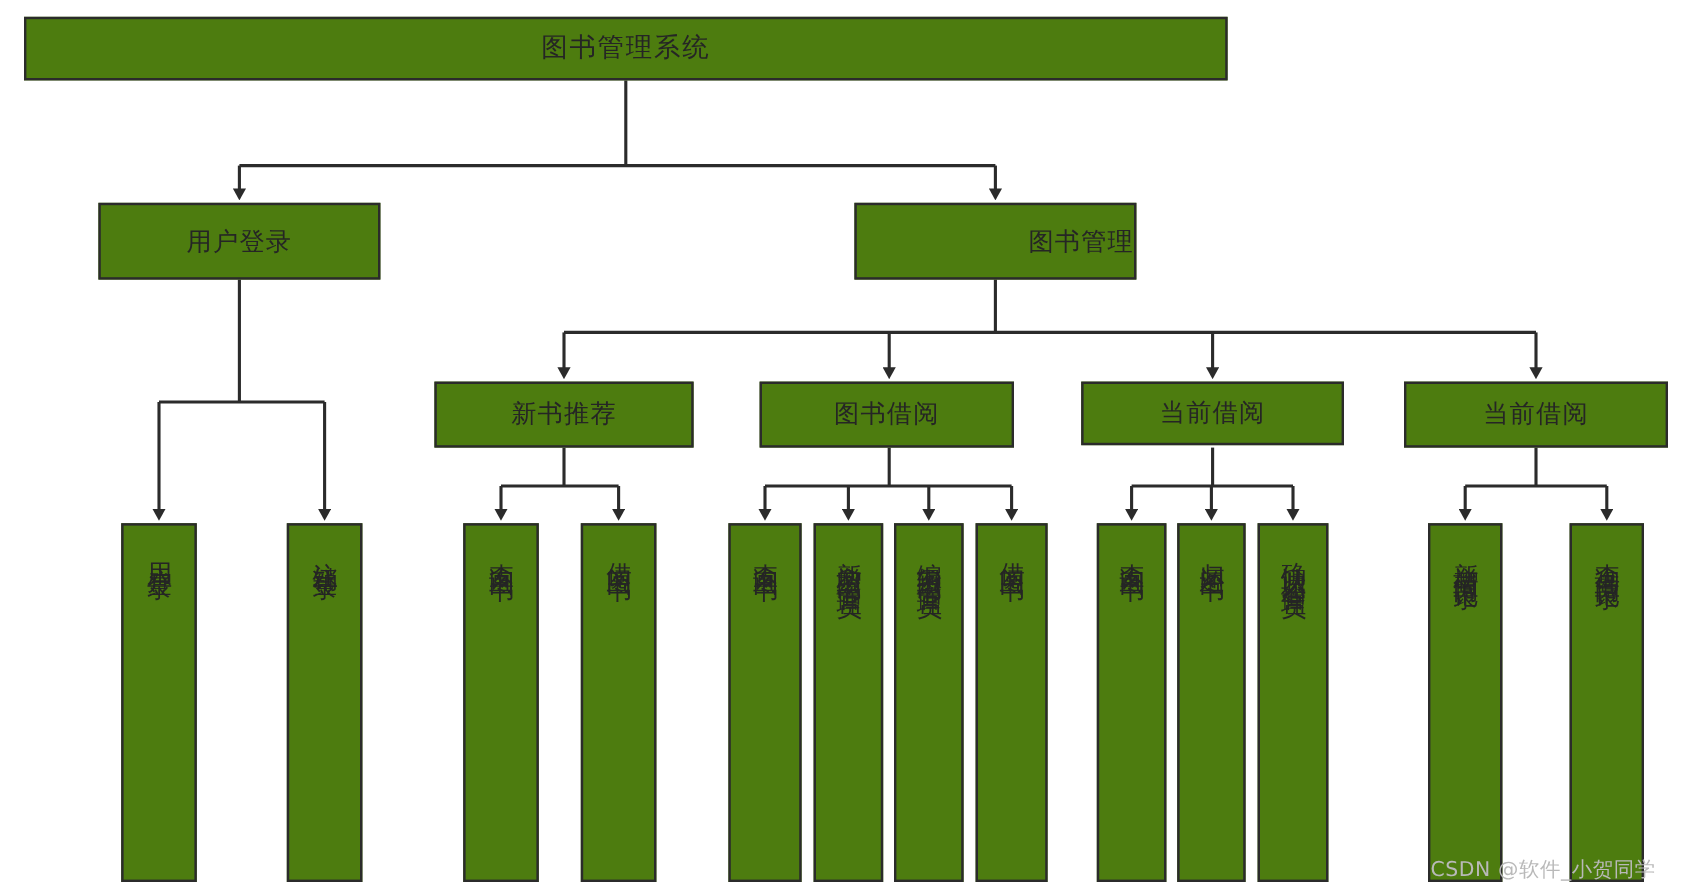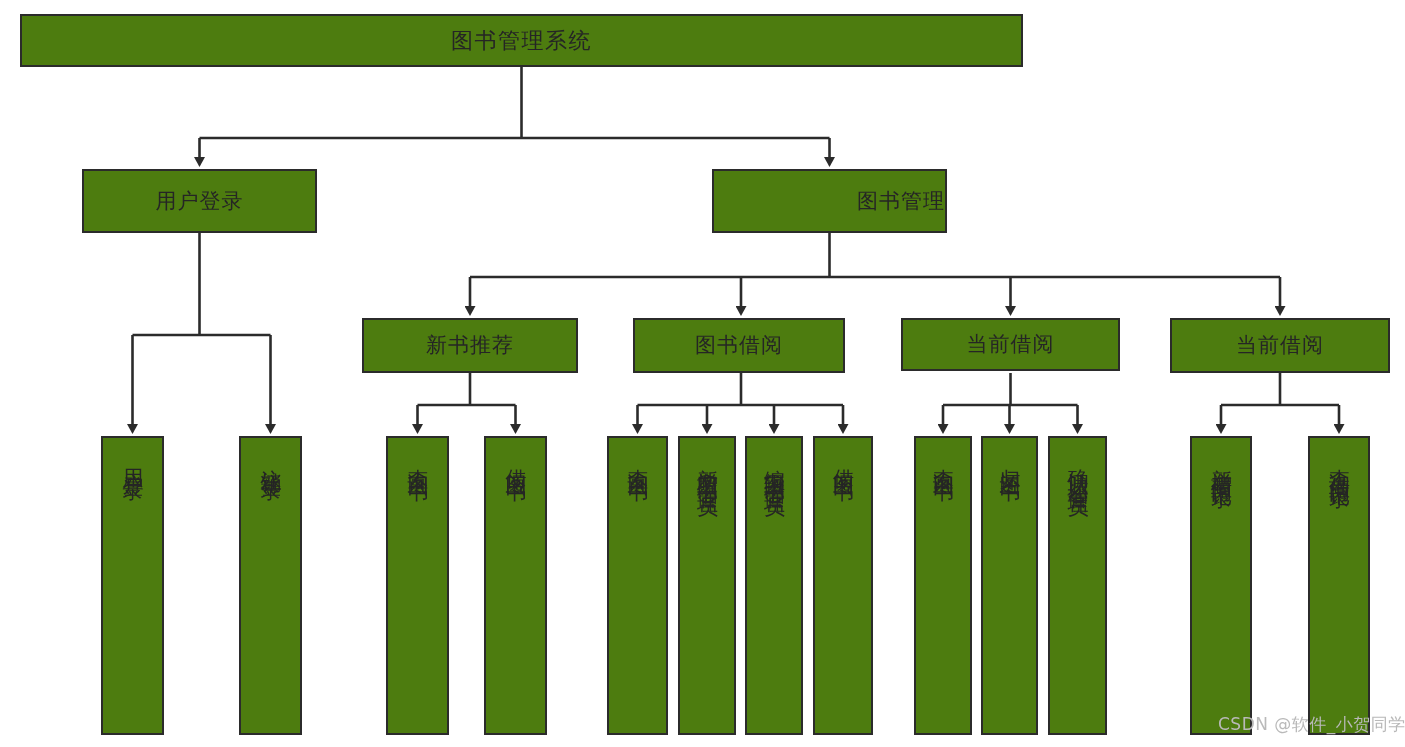--- a/index.html
+++ b/index.html
@@ -61,21 +61,20 @@
     letter-spacing: 4px;
     line-height: 1;
   }
   .watermark {
     position: absolute;
     color: #b9b9b9;
     font-size: 17px;
     letter-spacing: 0.5px;
     white-space: nowrap;
     user-select: none;
-    padding-left: 26px;
   }
 </style>
 </head>
 <body>
 
 <div id="canvas">
 
   <svg id="wires" viewBox="0 0 1405 747" xmlns="http://www.w3.org/2000/svg">
     <defs>
       <marker id="arrow" markerWidth="10" markerHeight="11" refX="1" refY="5.5" orient="auto" markerUnits="userSpaceOnUse">

